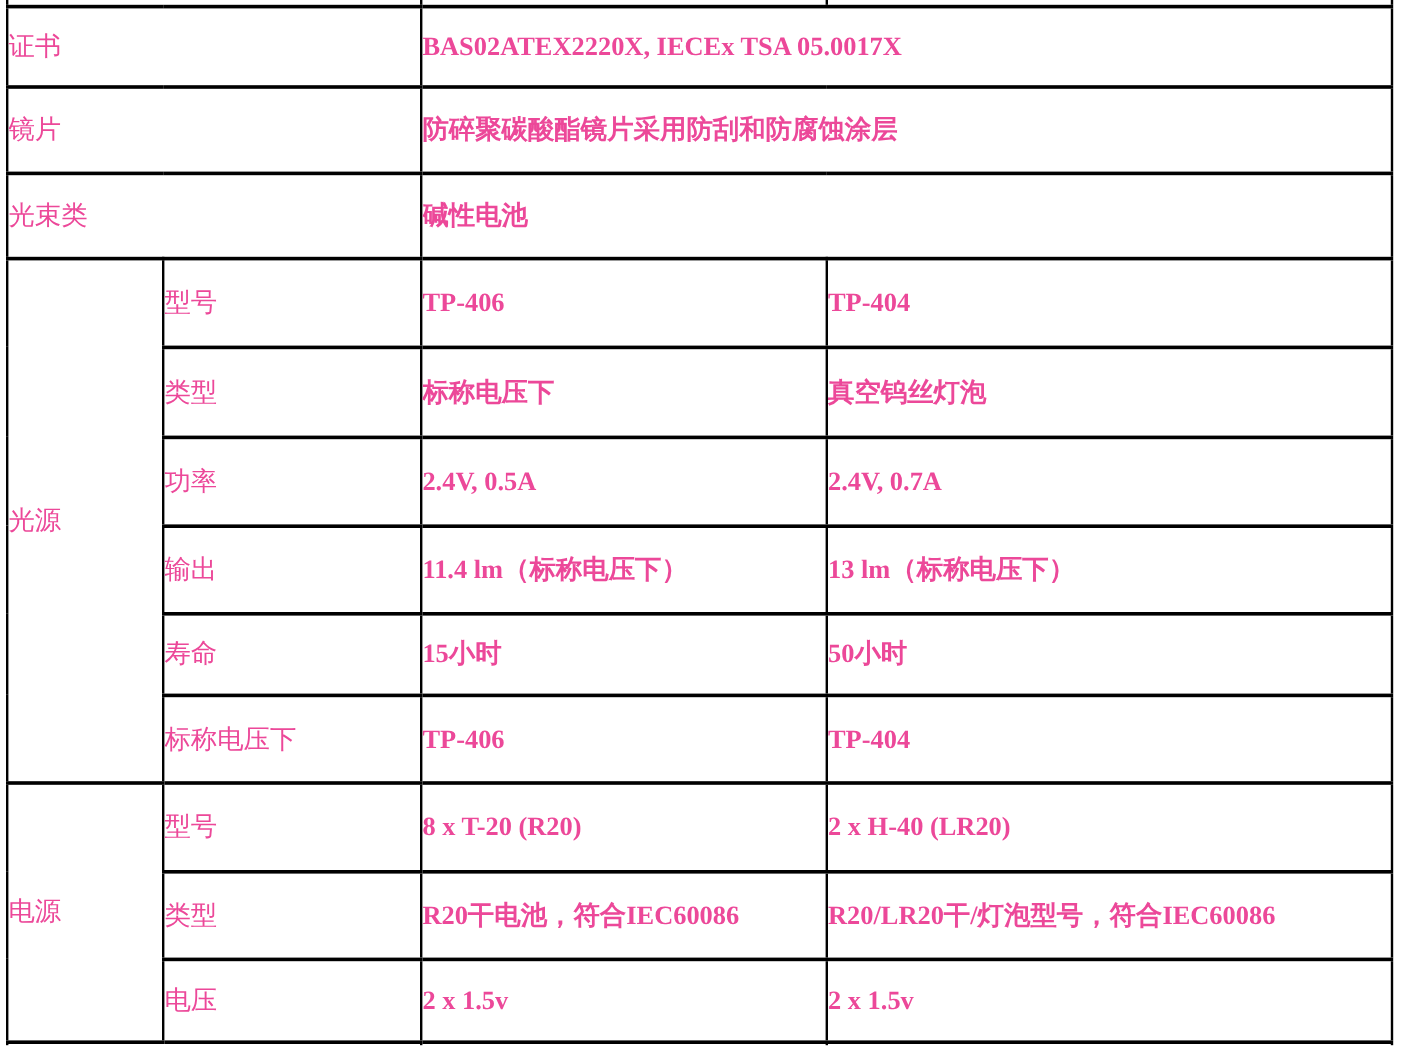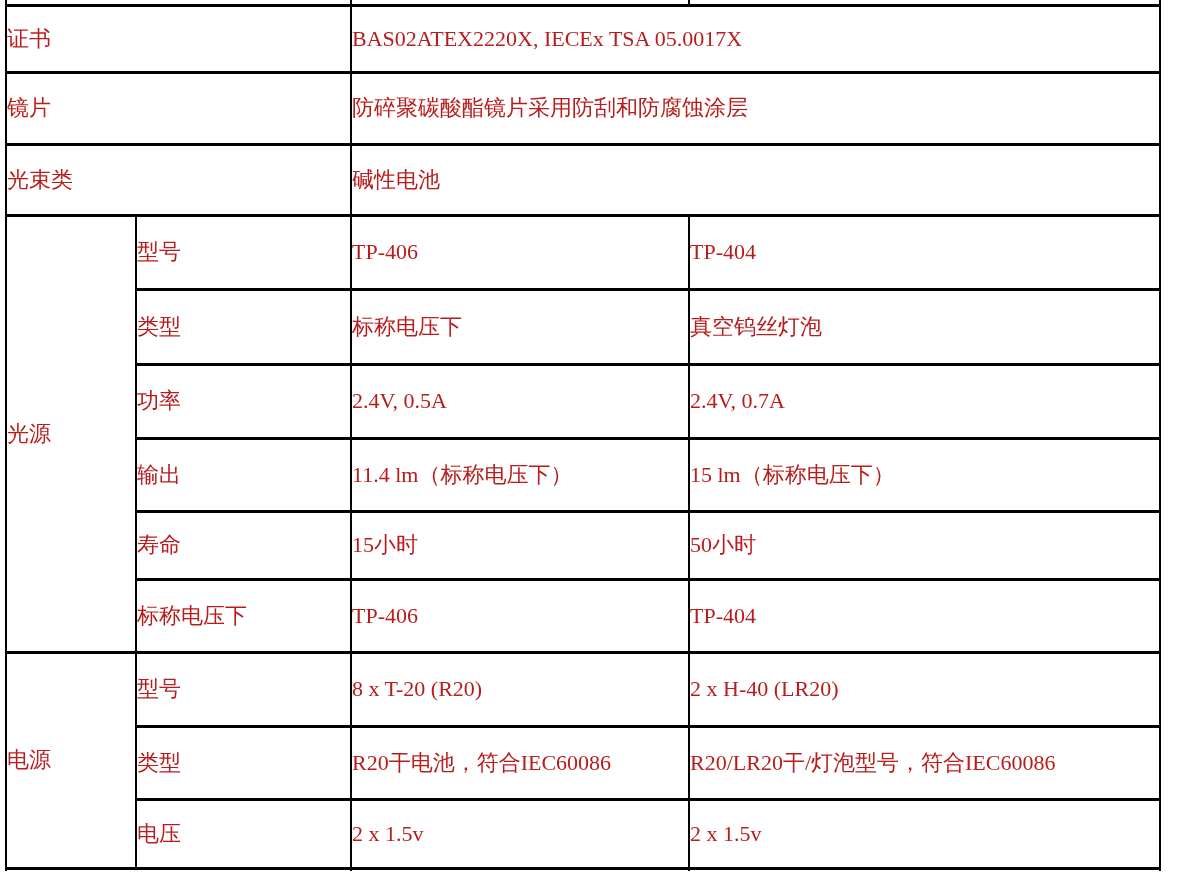--- a/index.html
+++ b/index.html
@@ -10,34 +10,34 @@
     background: #ffffff;
     overflow: hidden;
     font-family: "Liberation Serif", "DejaVu Serif", serif;
   }
   table.spec-table {
     border-collapse: collapse;
     table-layout: fixed;
     margin-left: 5px;
     margin-top: 0;
     font-size: 22px;
-    color: #b91c1c;
+    color: #ec4899;
     padding-left: 40px;
   }
   table.spec-table td {
     border: 2px solid #000000;
     border-top-width: 3px;
     border-bottom-width: 3px;
     padding: 0;
     vertical-align: middle;
     overflow: hidden;
     white-space: nowrap;
   }
   td.label-cell   { padding-left: 27px; }
-  td.value-cell   { padding-left: 14px; }
+  td.value-cell   { padding-left: 14px; font-weight: bold; }
   td.section-cell {
     vertical-align: top;
     padding-top: 23px;
     padding-left: 27px;
   }
   tr.partial-top td    { border-top: none; }
   tr.partial-bottom td { border-bottom: none; }
 </style>
 </head>
 <body>
@@ -83,21 +83,21 @@
       <td class="value-cell">真空钨丝灯泡</td>
     </tr>
     <tr style="height:74px">
       <td class="label-cell">功率</td>
       <td class="value-cell">2.4V, 0.5A</td>
       <td class="value-cell">2.4V, 0.7A</td>
     </tr>
     <tr style="height:73px">
       <td class="label-cell">输出</td>
       <td class="value-cell">11.4 lm（标称电压下）</td>
-      <td class="value-cell">15 lm（标称电压下）</td>
+      <td class="value-cell">13 lm（标称电压下）</td>
     </tr>
     <tr style="height:68px">
       <td class="label-cell">寿命</td>
       <td class="value-cell">15小时</td>
       <td class="value-cell">50小时</td>
     </tr>
     <tr style="height:73px">
       <td class="label-cell">标称电压下</td>
       <td class="value-cell">TP-406</td>
       <td class="value-cell">TP-404</td>

